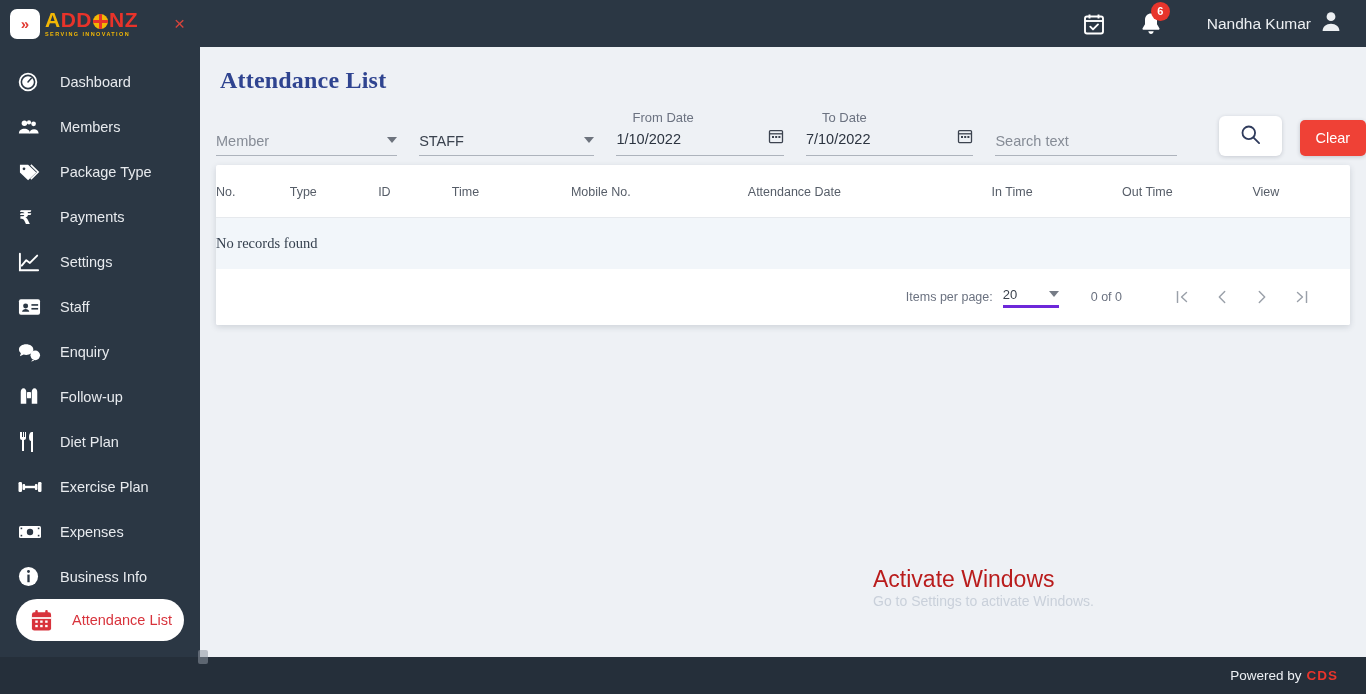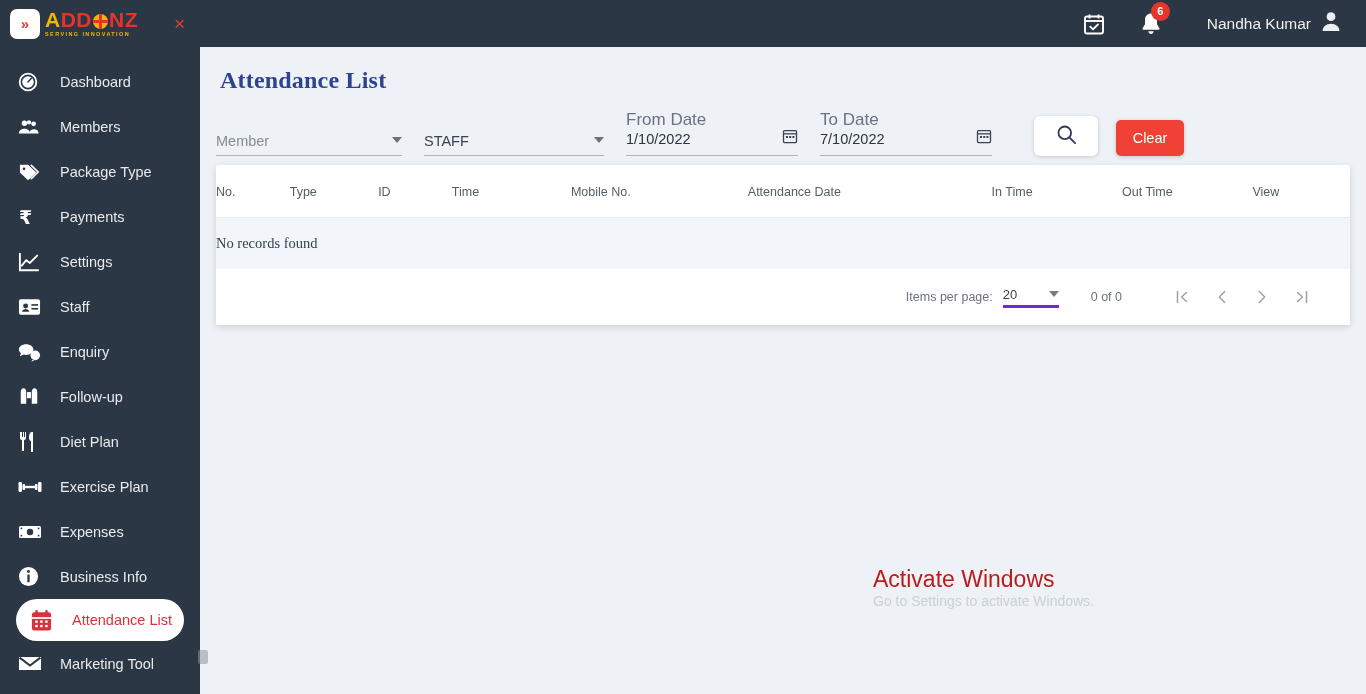--- a/index.html
+++ b/index.html
@@ -142,22 +142,22 @@
   }
 
   
   #filters {
     display: flex; align-items: flex-end;
     padding: 16px 0 0 16px;
     height: 62px;
   }
   .fld { position: relative; margin-right: 22px; }
   .fld .flabel {
-    position: absolute; top: -18px; left: 0;
-    font-size: 17px; color: #6b7280;
+    position: absolute; top: -18px; left: 16px;
+    font-size: 13px; color: #6b7280;
   }
   .fld .fline {
     border-bottom: 1px solid #adb3bc;
     display: flex; align-items: center;
     padding-bottom: 6px;
   }
   .fld input.fval {
     border: 0; background: transparent; outline: none;
     font-family: "Liberation Sans", sans-serif;
     font-size: 14.5px; color: #2c3440;
@@ -535,20 +535,25 @@
               <rect x="1.5" y="2.6" width="13" height="12" rx="1"></rect>
                 <path d="M1.5 5.8h13"></path>
               <rect x="4" y="8" width="2" height="2" fill="#3c434f" stroke="none"></rect>
               <rect x="7.2" y="8" width="2" height="2" fill="#3c434f" stroke="none"></rect>
               <rect x="10.4" y="8" width="2" height="2" fill="#3c434f" stroke="none"></rect>
             </svg>
           </span>
         </div>
       </div>
 
+      <div class="fld search-field">
+        <div class="fline">
+          <input class="fval" style="width: 182px;" placeholder="Search text">
+        </div>
+      </div>
 
       <button class="btn-search">
         <span>
           <svg width="21" height="21" viewBox="0 0 22 22" fill="none" stroke="#2f3b5c" stroke-width="1.9">
             <circle cx="9.2" cy="9.2" r="6.6"></circle>
               <path d="M14.2 14.2 L20 20" stroke-linecap="round"></path>
           </svg>
         </span>
       </button>
 
@@ -623,14 +628,18 @@
 
   </main>
 
   <div id="watermark">
     <div class="wm1">Activate Windows</div>
     <div class="wm2">Go to Settings to activate Windows.</div>
   </div>
 
   <div class="scroll-nub"></div>
 
+  <footer id="footer">
+    <span>Powered by</span>
+    <span class="cds">CDS</span>
+  </footer>
 
 </div>
 
 </body></html>

